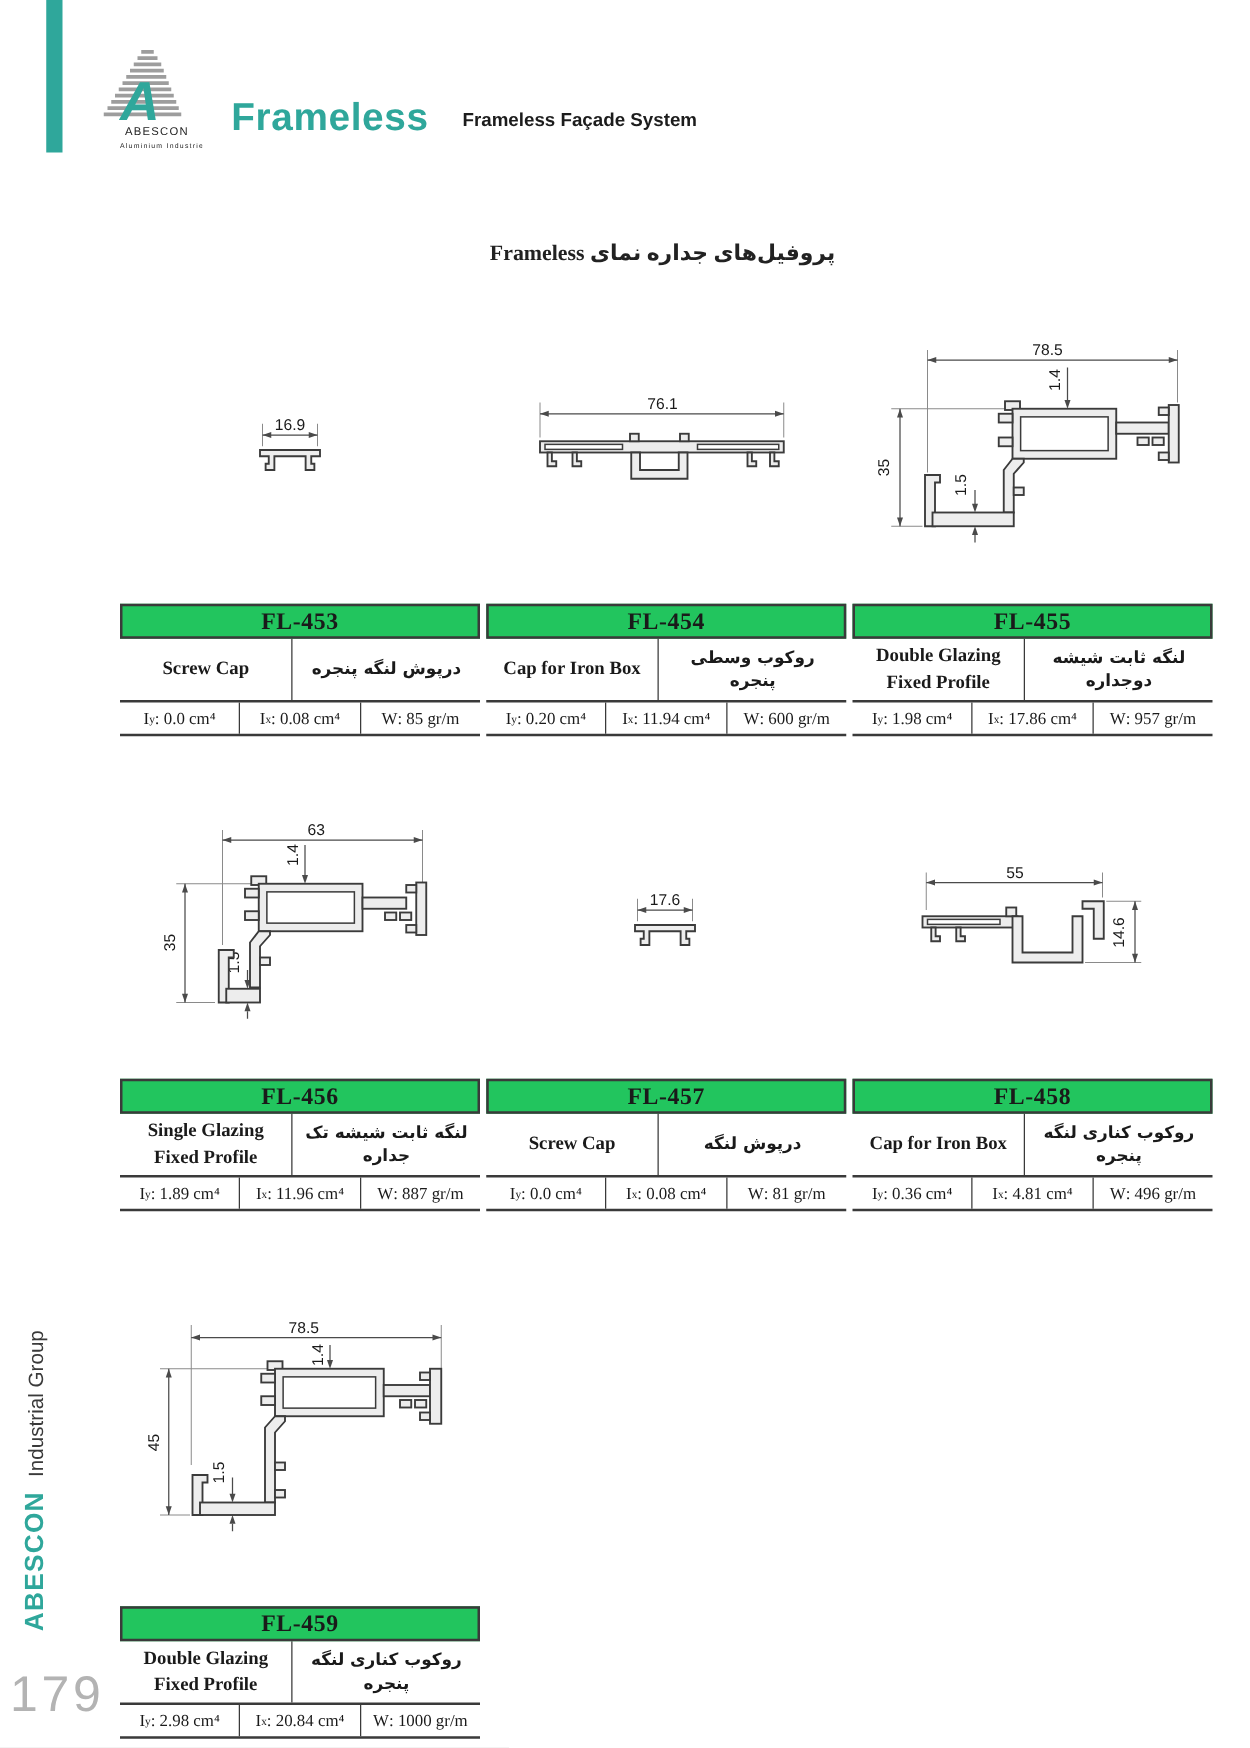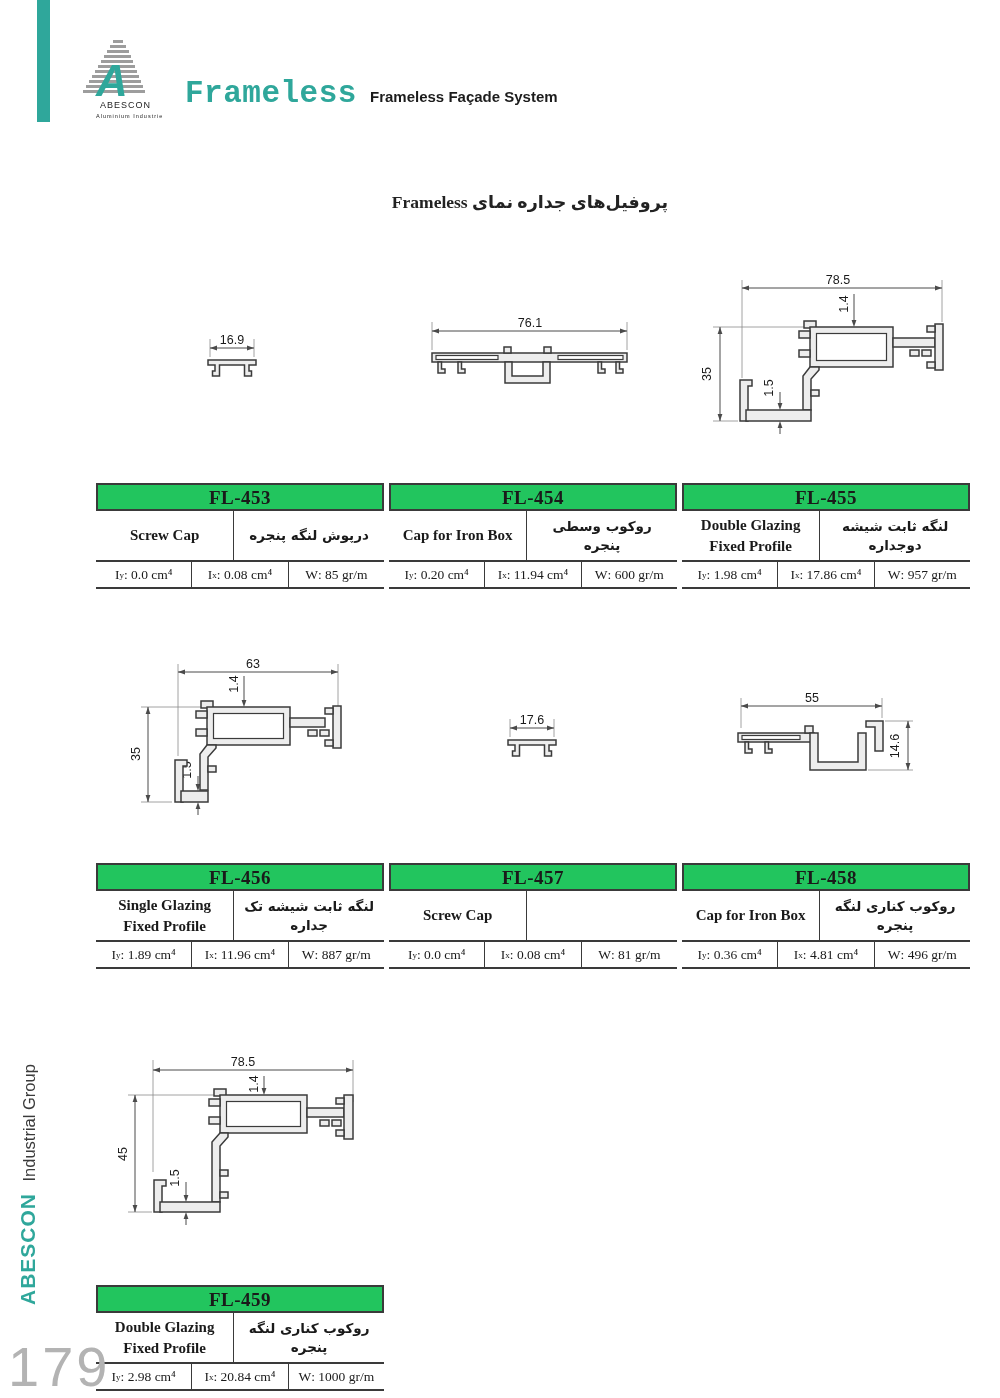--- a/index.html
+++ b/index.html
@@ -2,21 +2,21 @@
 <html><head>
 <meta charset="utf-8">
 <style>
   html,body{margin:0;padding:0;background:#e9e9e9;}
   .page{position:relative;width:1000px;height:1398px;background:#ffffff;overflow:hidden;
         font-family:"Liberation Sans",sans-serif;color:#1a1a1a;}
   .abs{position:absolute;}
 
   
   .teal-bar{left:37px;top:0;width:13px;height:122px;background:#2fa79b;}
-  .brand{left:185px;top:76px;font-size:31px;font-weight:bold;color:#2fa79b;letter-spacing:.5px;font-family:Liberation Mono, monospace;}
+  .brand{left:185px;top:76px;font-size:31px;font-weight:bold;color:#2fa79b;letter-spacing:.5px;}
   .subtitle{left:370px;top:88px;font-size:15px;font-weight:bold;color:#1c1c1c;}
 
   
   .page-title{left:200px;top:192px;width:660px;text-align:center;direction:rtl;
     font-family:"Liberation Serif","DejaVu Sans",serif;font-weight:bold;font-size:17.5px;color:#222;}
 
   
   .spec-table{width:288px;font-family:"Liberation Serif","DejaVu Serif",serif;}
   .st-header{height:28px;line-height:26px;background:#22c55e;border:2px solid #3a3a3a;
     box-sizing:border-box;text-align:center;font-weight:bold;font-size:19px;letter-spacing:.5px;}
@@ -35,21 +35,21 @@
   svg .ext{stroke:#8a8a8a;stroke-width:.8;}
   svg .dim{stroke:#4a4a4a;stroke-width:1;fill:none;}
   svg .arr{fill:#4a4a4a;stroke:none;}
   svg .prof{fill:#ededed;stroke:#3b3b3b;stroke-width:1.5;stroke-linejoin:miter;}
   svg .hole{fill:#ffffff;stroke:#3b3b3b;stroke-width:1.2;}
 
   
   .side-brand{left:16px;top:1305px;width:270px;transform:rotate(-90deg);transform-origin:0 0;white-space:nowrap;}
   .side-brand .sb1{font-size:21px;font-weight:bold;color:#2fa79b;letter-spacing:1px;}
   .side-brand .sb2{font-size:16.5px;color:#3a3a3a;margin-left:7px;}
-  .page-num{left:8px;top:1334px;font-size:56px;font-weight:300;color:#b3b3b3;letter-spacing:3px;}
+  .page-num{left:8px;top:1334px;font-size:40px;font-weight:300;color:#b3b3b3;letter-spacing:3px;}
 </style>
 </head>
 <body>
 
 <div class="page">
 
   <div class="abs teal-bar"></div>
 
   <svg class="abs" style="left:76px;top:34px" width="86" height="94" viewBox="0 0 86 94">
     <g fill="#9d9d9d">
@@ -398,20 +398,21 @@
           <sub></sub>
           <span>: 887 gr/m</span>
         </div>
     </div>
   </div>
 
   <div class="abs spec-table" style="left:389px;top:863px">
     <div class="st-header">FL-457</div>
     <div class="st-names">
       <div class="st-en">Screw Cap</div>
+      <div class="st-fa">درپوش لنگه</div>
     </div>
     <div class="st-values">
       <div class="st-cell first">
           <span>I</span>
           <sub>y</sub>
           <span>: 0.0 cm⁴</span>
         </div>
       <div class="st-cell mid">
           <span>I</span>
           <sub>x</sub>

